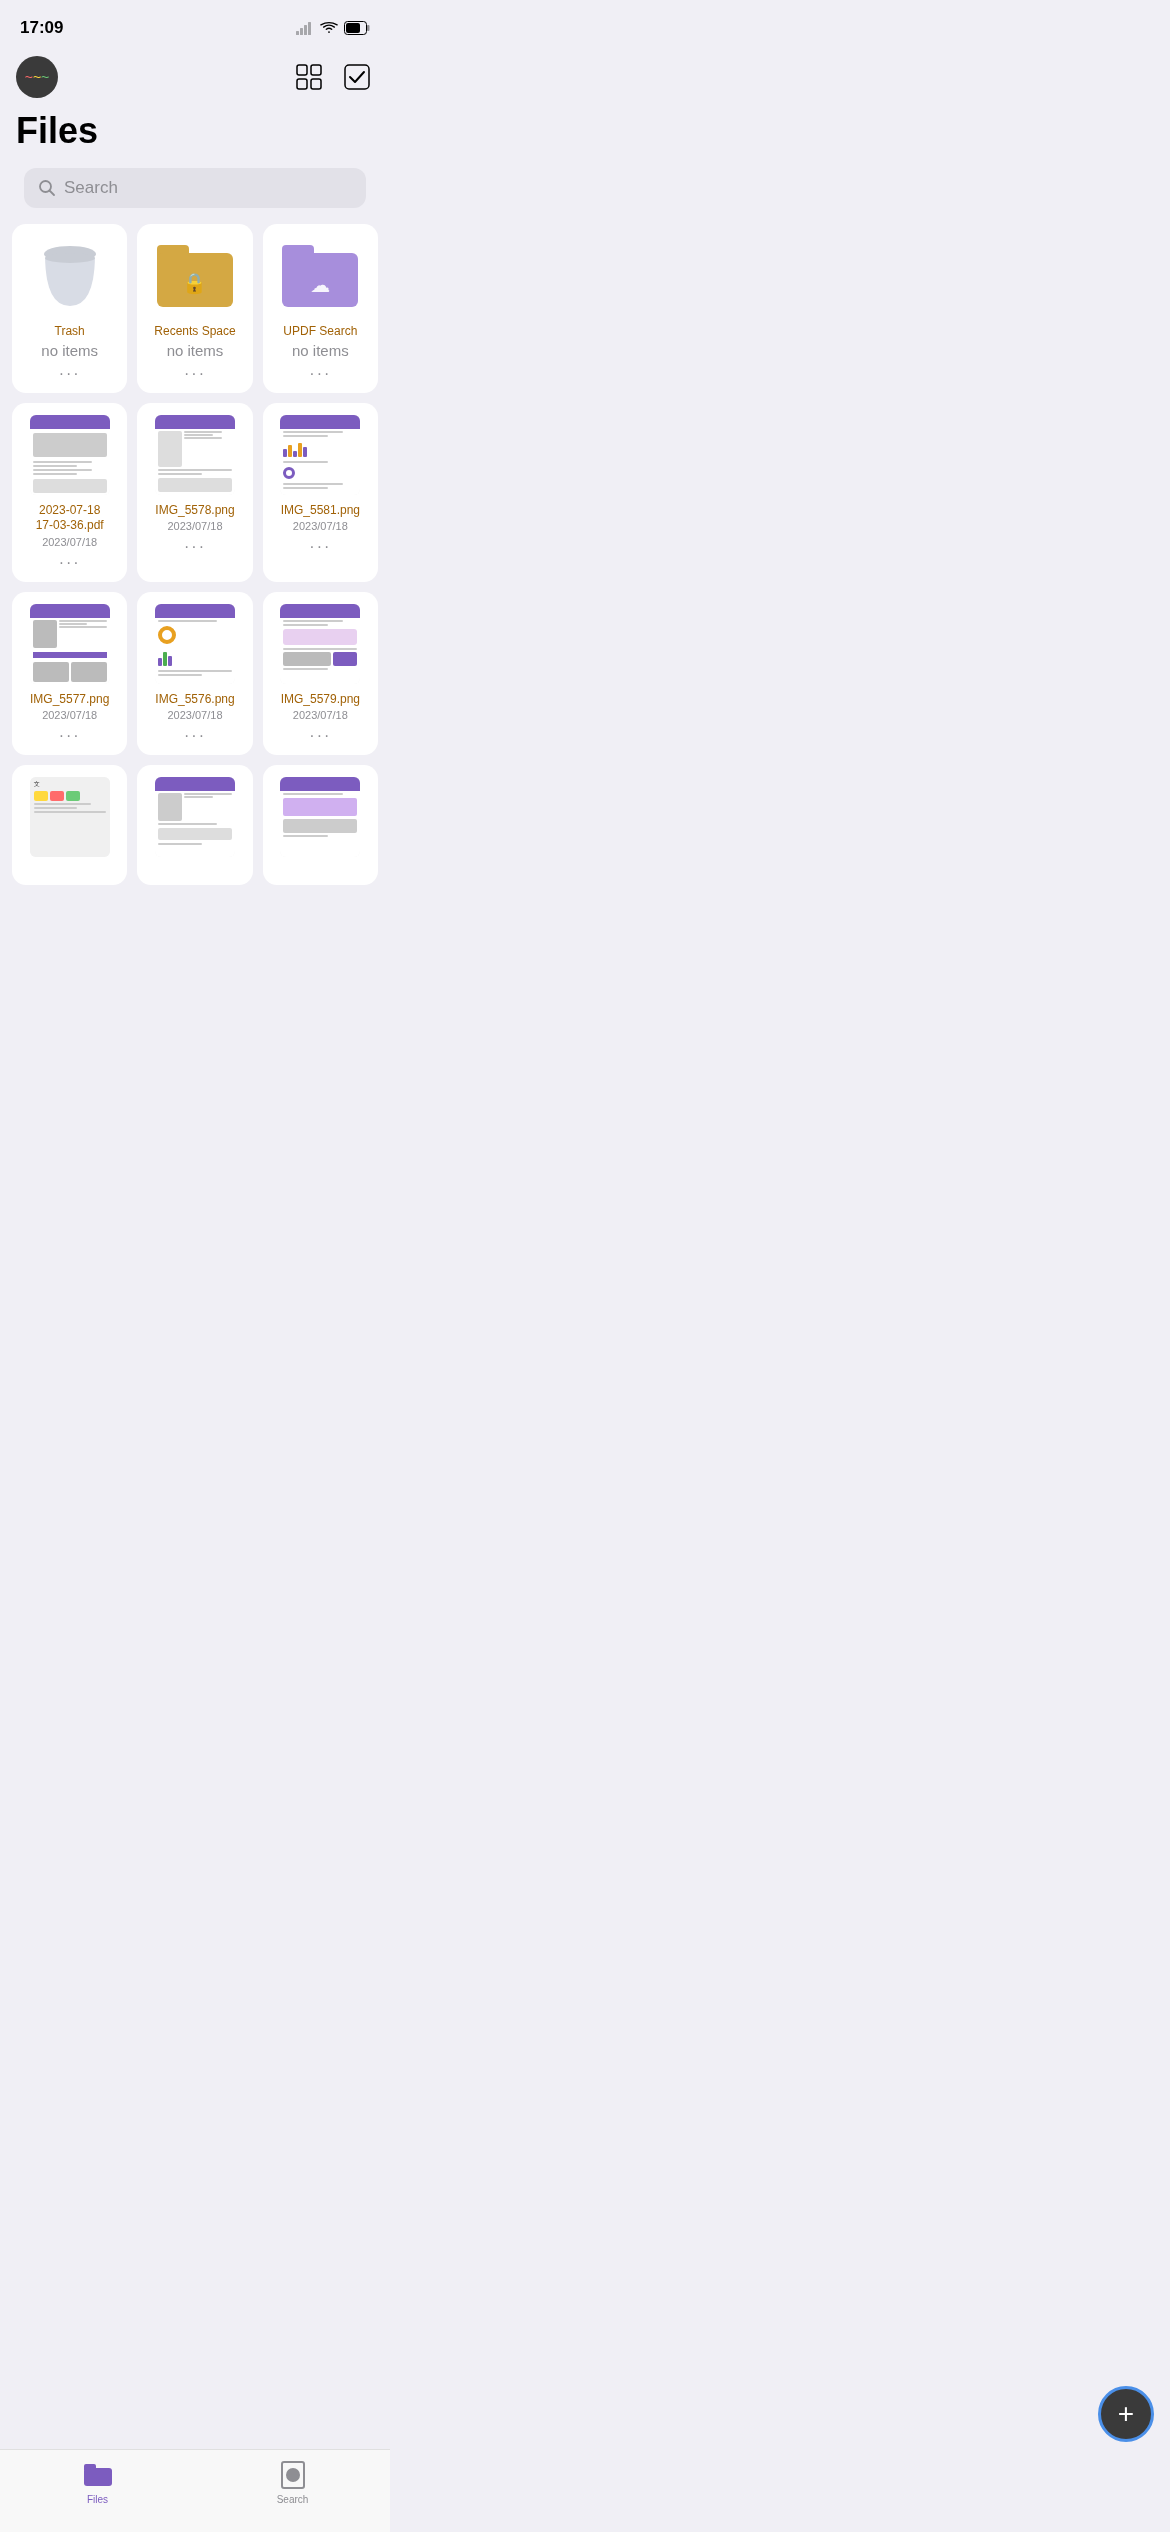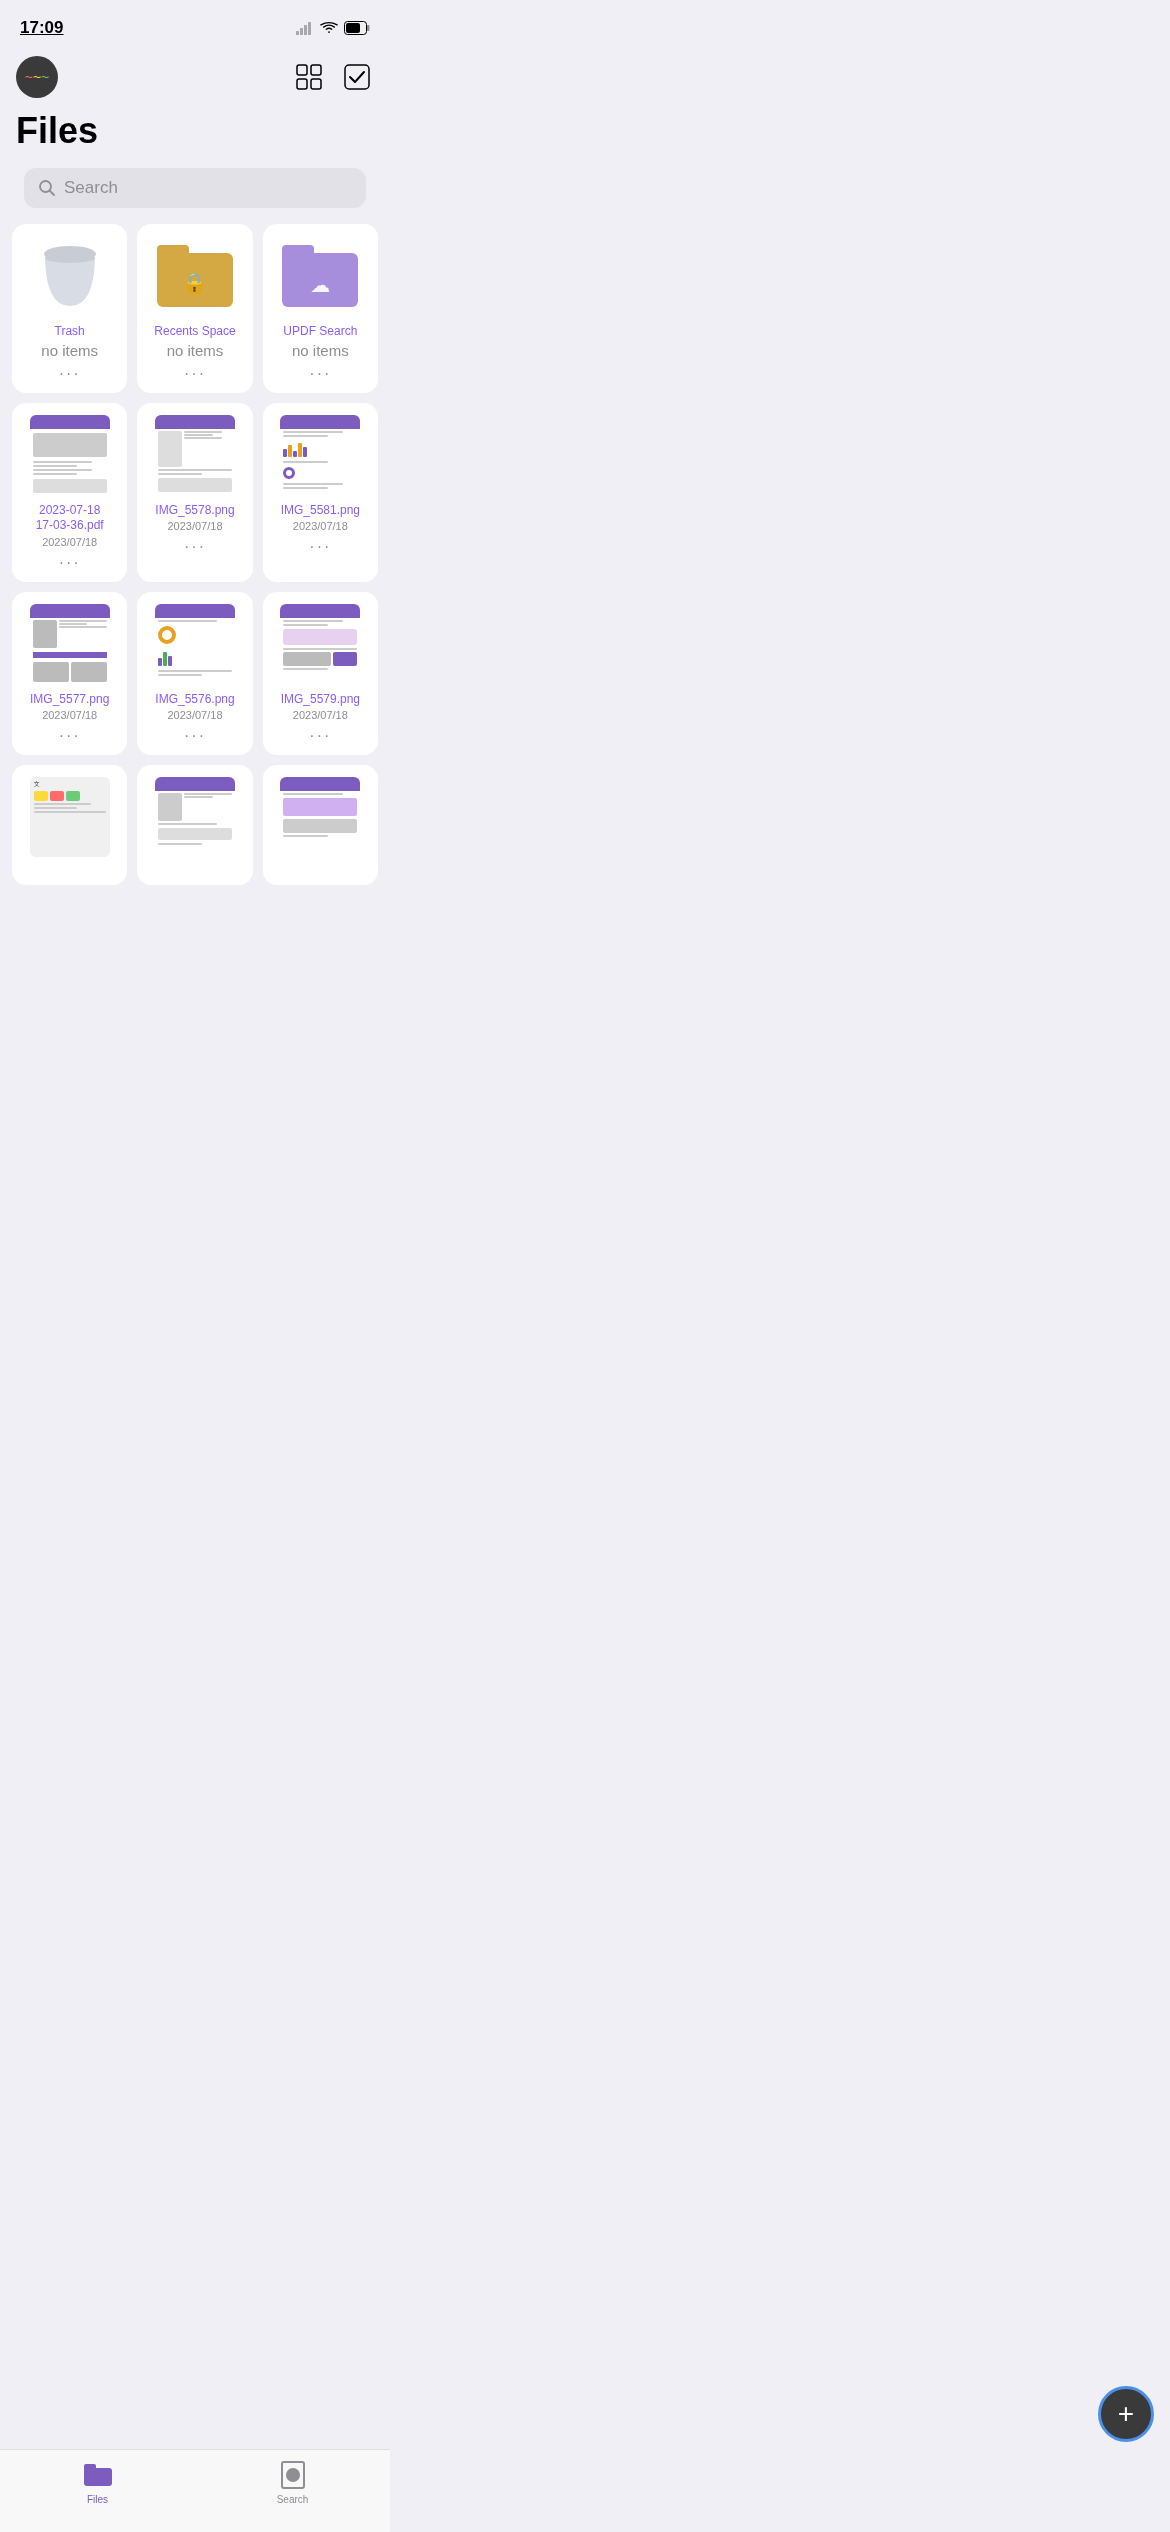--- a/index.html
+++ b/index.html
@@ -12,21 +12,20 @@
       overflow-x: hidden;
     }
 
     
     .status-bar {
       display: flex;
       justify-content: space-between;
       align-items: center;
       padding: 14px 20px 8px;
       height: 50px;
-      text-decoration: underline;
     }
     .status-time {
       font-size: 17px;
       font-weight: 600;
       color: #000;
     }
     .status-icons {
       display: flex;
       align-items: center;
       gap: 6px;
@@ -167,21 +166,21 @@
       left: 50%;
       transform: translateX(-50%);
       font-size: 20px;
       color: rgba(255,255,255,0.9);
     }
 
     
     .file-name {
       font-size: 12px;
       font-weight: 500;
-      color: #8b5cf6;
+      color: #a16207;
       text-align: center;
       line-height: 1.3;
       margin-bottom: 2px;
     }
     .file-date {
       font-size: 11px;
       color: #8e8e93;
       text-align: center;
       margin-bottom: 4px;
     }

